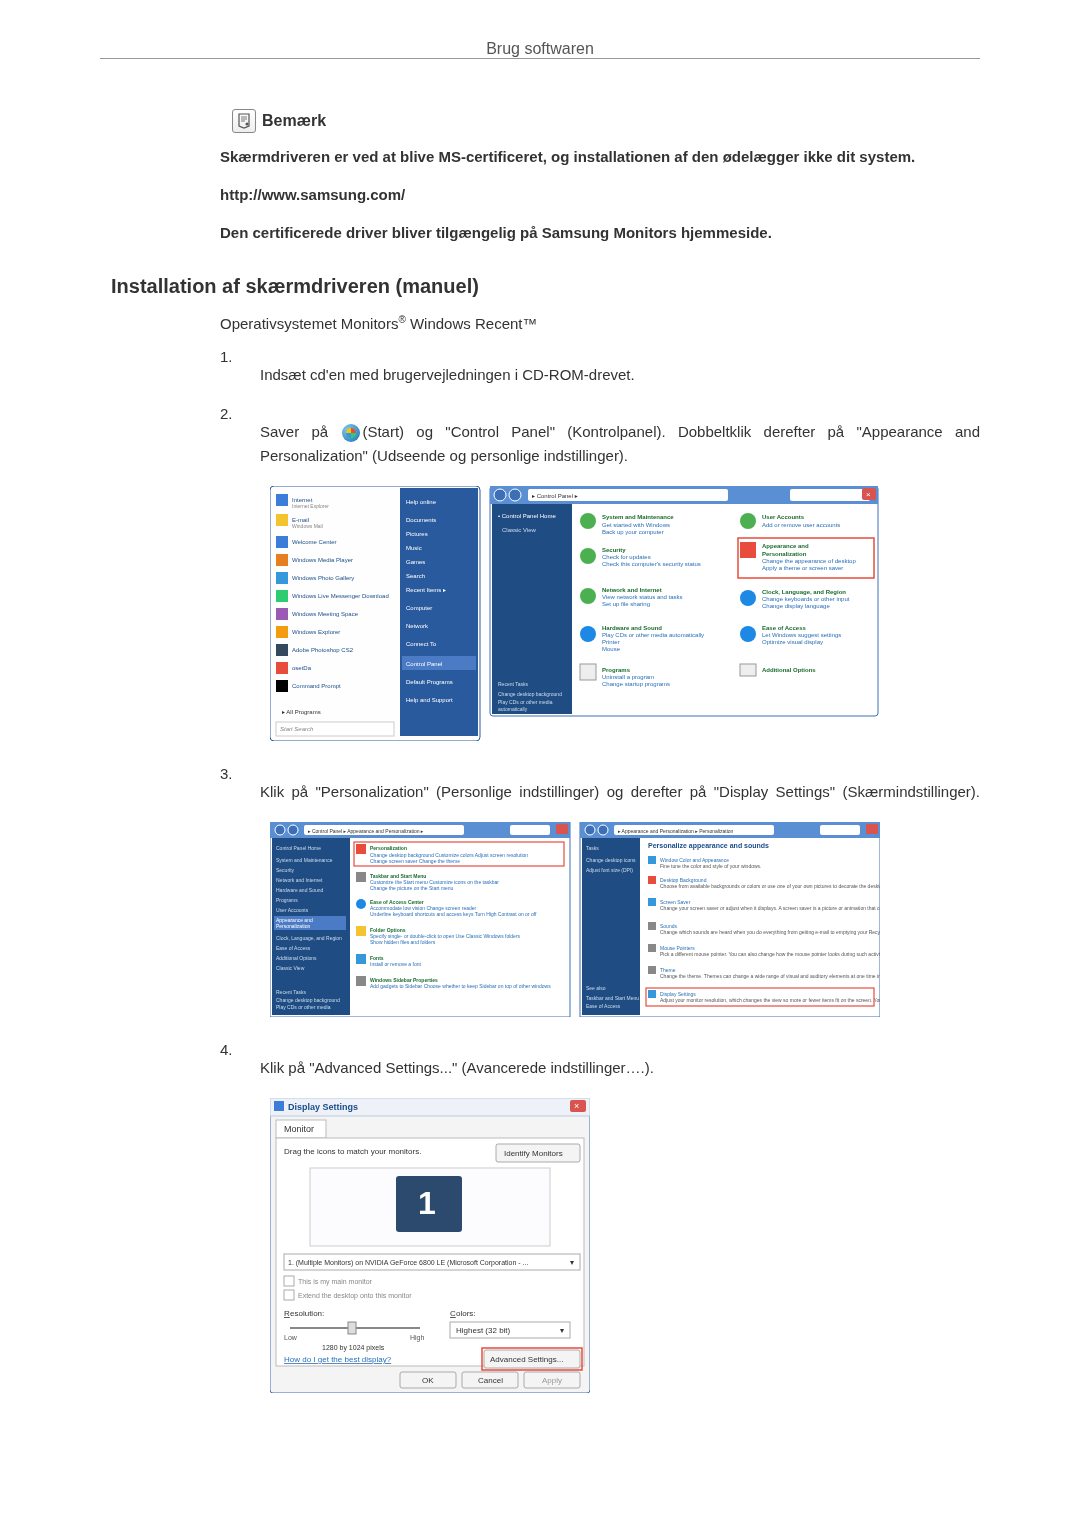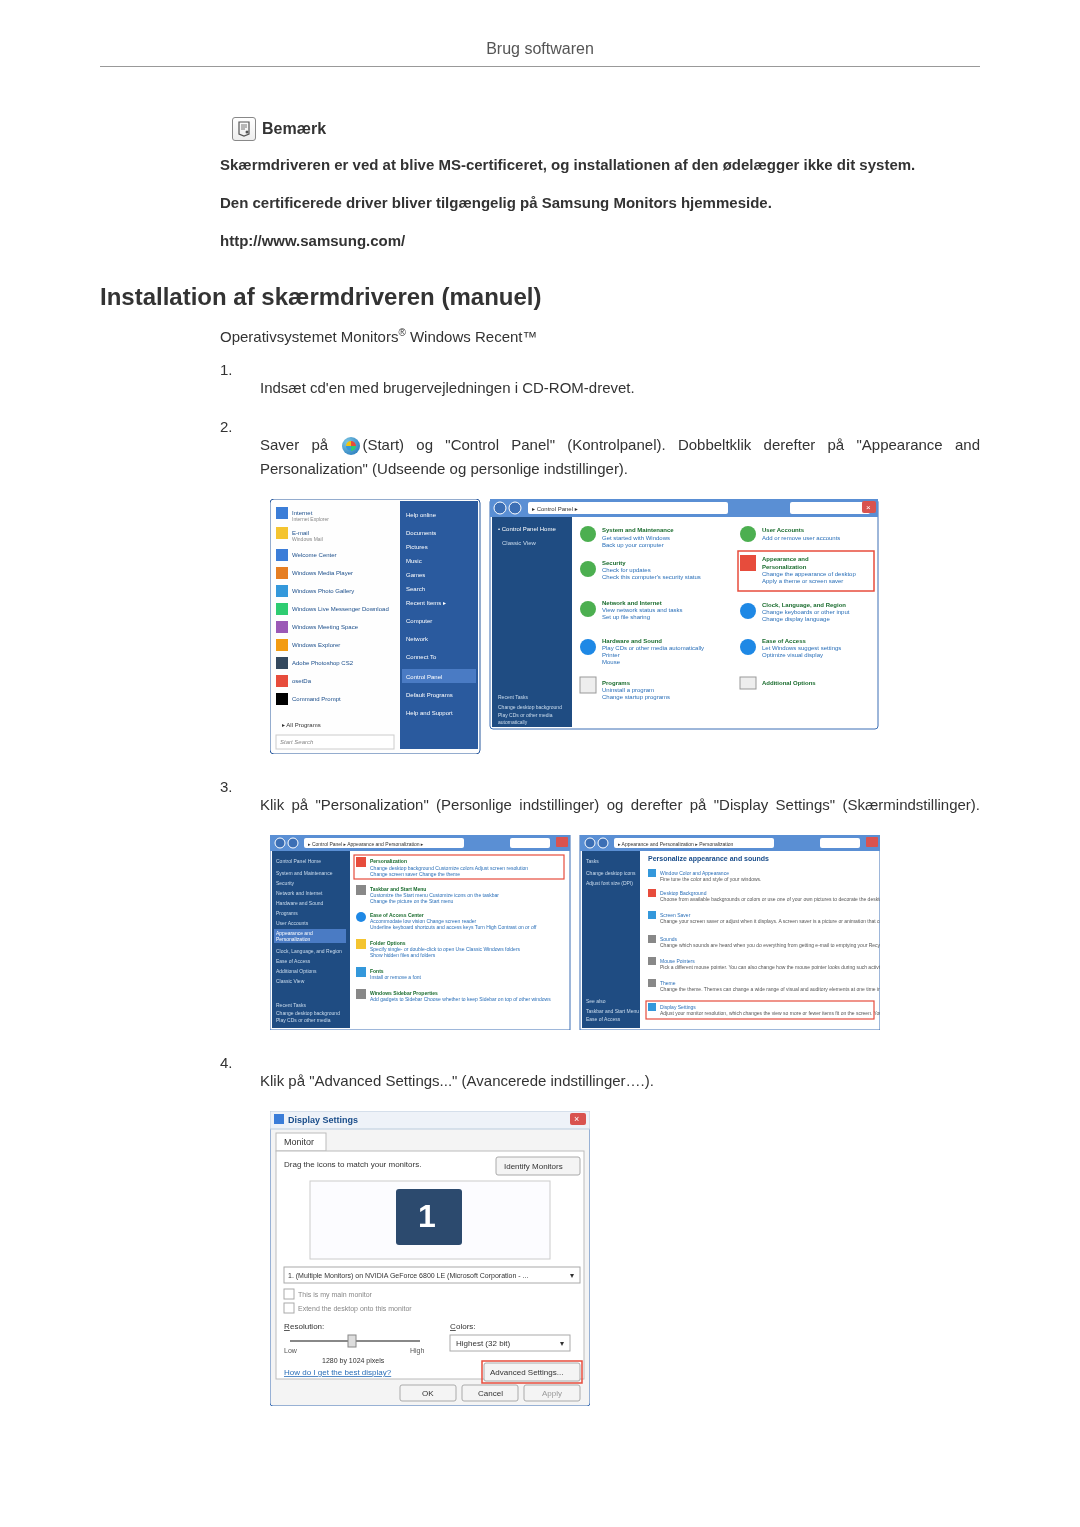--- a/index.html
+++ b/index.html
@@ -12,21 +12,21 @@
       background: #fff;
       width: 1080px;
       margin: 0 auto;
       padding: 40px 100px;
       color: #333;
     }
     .header-title {
       text-align: center;
       font-size: 16px;
       color: #555;
-      padding-bottom: 8px;
+      padding-bottom: 0;
       border-bottom: 1px solid #999;
       margin-bottom: 50px;
     }
     .note-section {
       margin-left: 120px;
       margin-bottom: 30px;
     }
     .note-header {
       display: flex;
       align-items: center;
@@ -48,23 +48,23 @@
       font-weight: bold;
       font-size: 16px;
     }
     .note-text {
       font-size: 15px;
       line-height: 1.6;
       margin-bottom: 14px;
       font-weight: bold;
     }
     .section-heading {
-      font-size: 24px;
+      font-size: 20px;
       font-weight: bold;
-      margin: 24px 0 16px 0;
+      margin: 24px 0 16px 11px;
     }
     .indent-block {
       margin-left: 120px;
     }
     .os-text {
       font-size: 15px;
       margin-bottom: 16px;
     }
     .step {
       display: flex;
@@ -122,22 +122,22 @@
     <span class="note-icon-box">
       <svg width="16" height="16" viewBox="0 0 16 16">
         <path d="M3 1 L13 1 L13 13 L8 15 L3 13 Z" fill="none" stroke="#555" stroke-width="1.2"></path>
         <path d="M5 4 L11 4 M5 6 L11 6 M5 8 L9 8" stroke="#555" stroke-width="0.8"></path>
         <circle cx="11" cy="11" r="1.5" fill="#555"></circle>
       </svg>
     </span>
     <span class="note-label">Bemærk</span>
   </div>
   <p class="note-text">Skærmdriveren er ved at blive MS-certificeret, og installationen af den ødelægger ikke dit system.</p>
+  <p class="note-text">http://www.samsung.com/</p>
   <p class="note-text">Den certificerede driver bliver tilgængelig på Samsung Monitors hjemmeside.</p>
-  <p class="note-text">http://www.samsung.com/</p>
 </div>
 
 <h2 class="section-heading">Installation af skærmdriveren (manuel)</h2>
 
 <div class="indent-block">
   <p class="os-text">
     <span>Operativsystemet Monitors</span><span class="superscript">®</span><span> Windows Recent™</span>
   </p>
 
   <div class="step">

